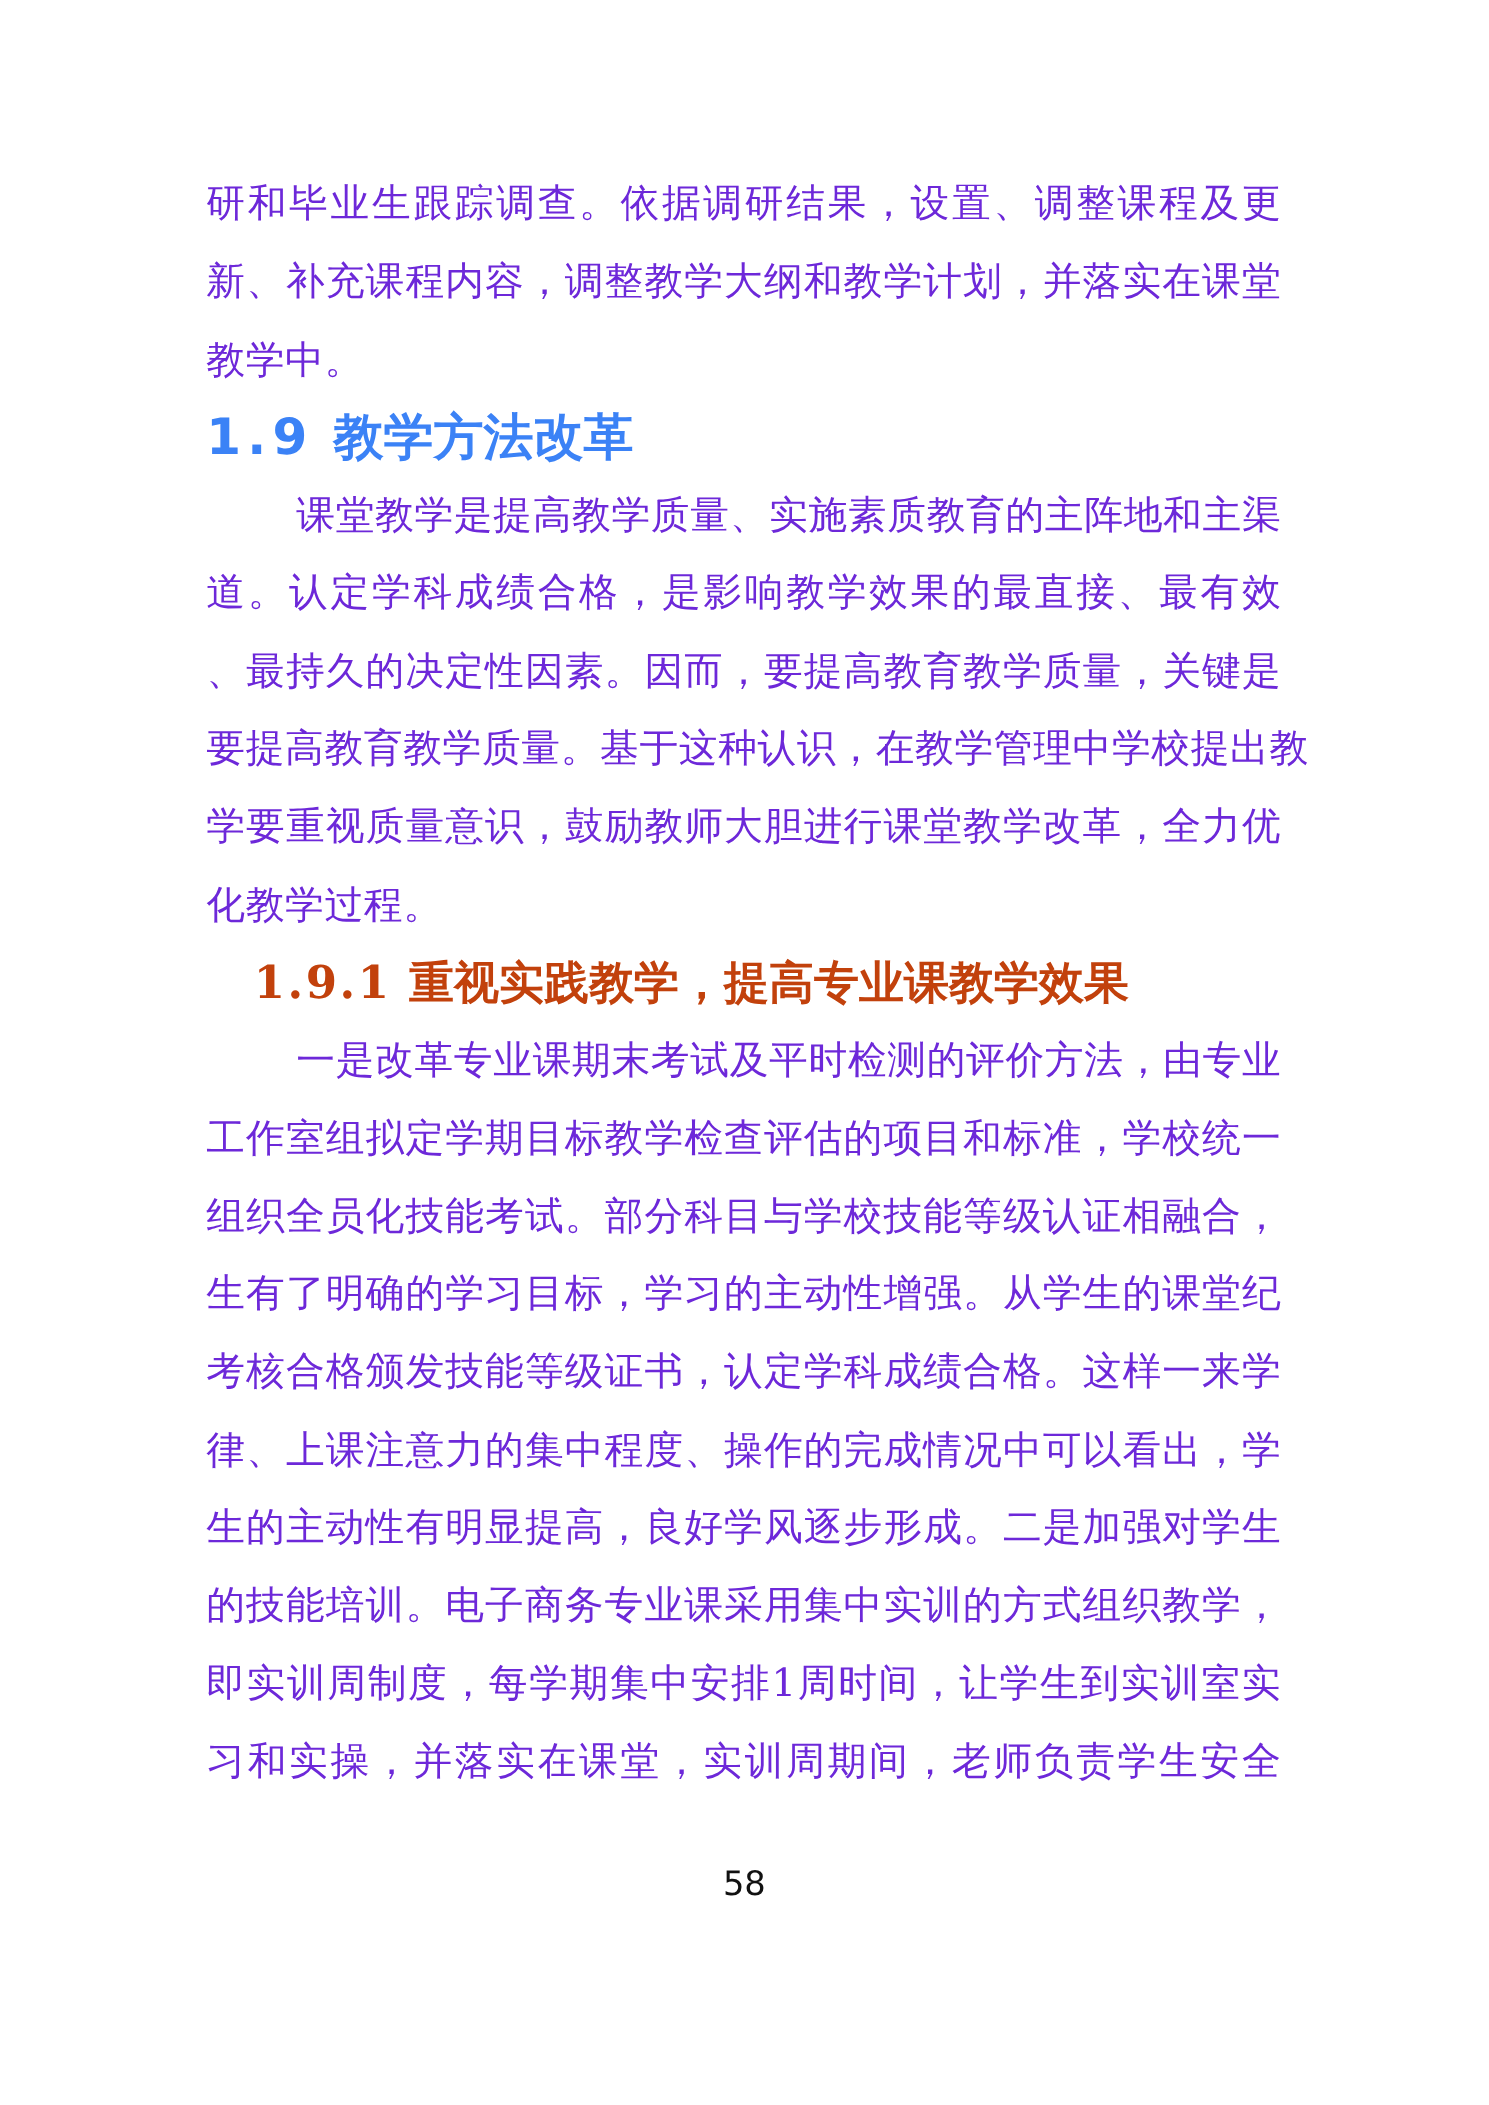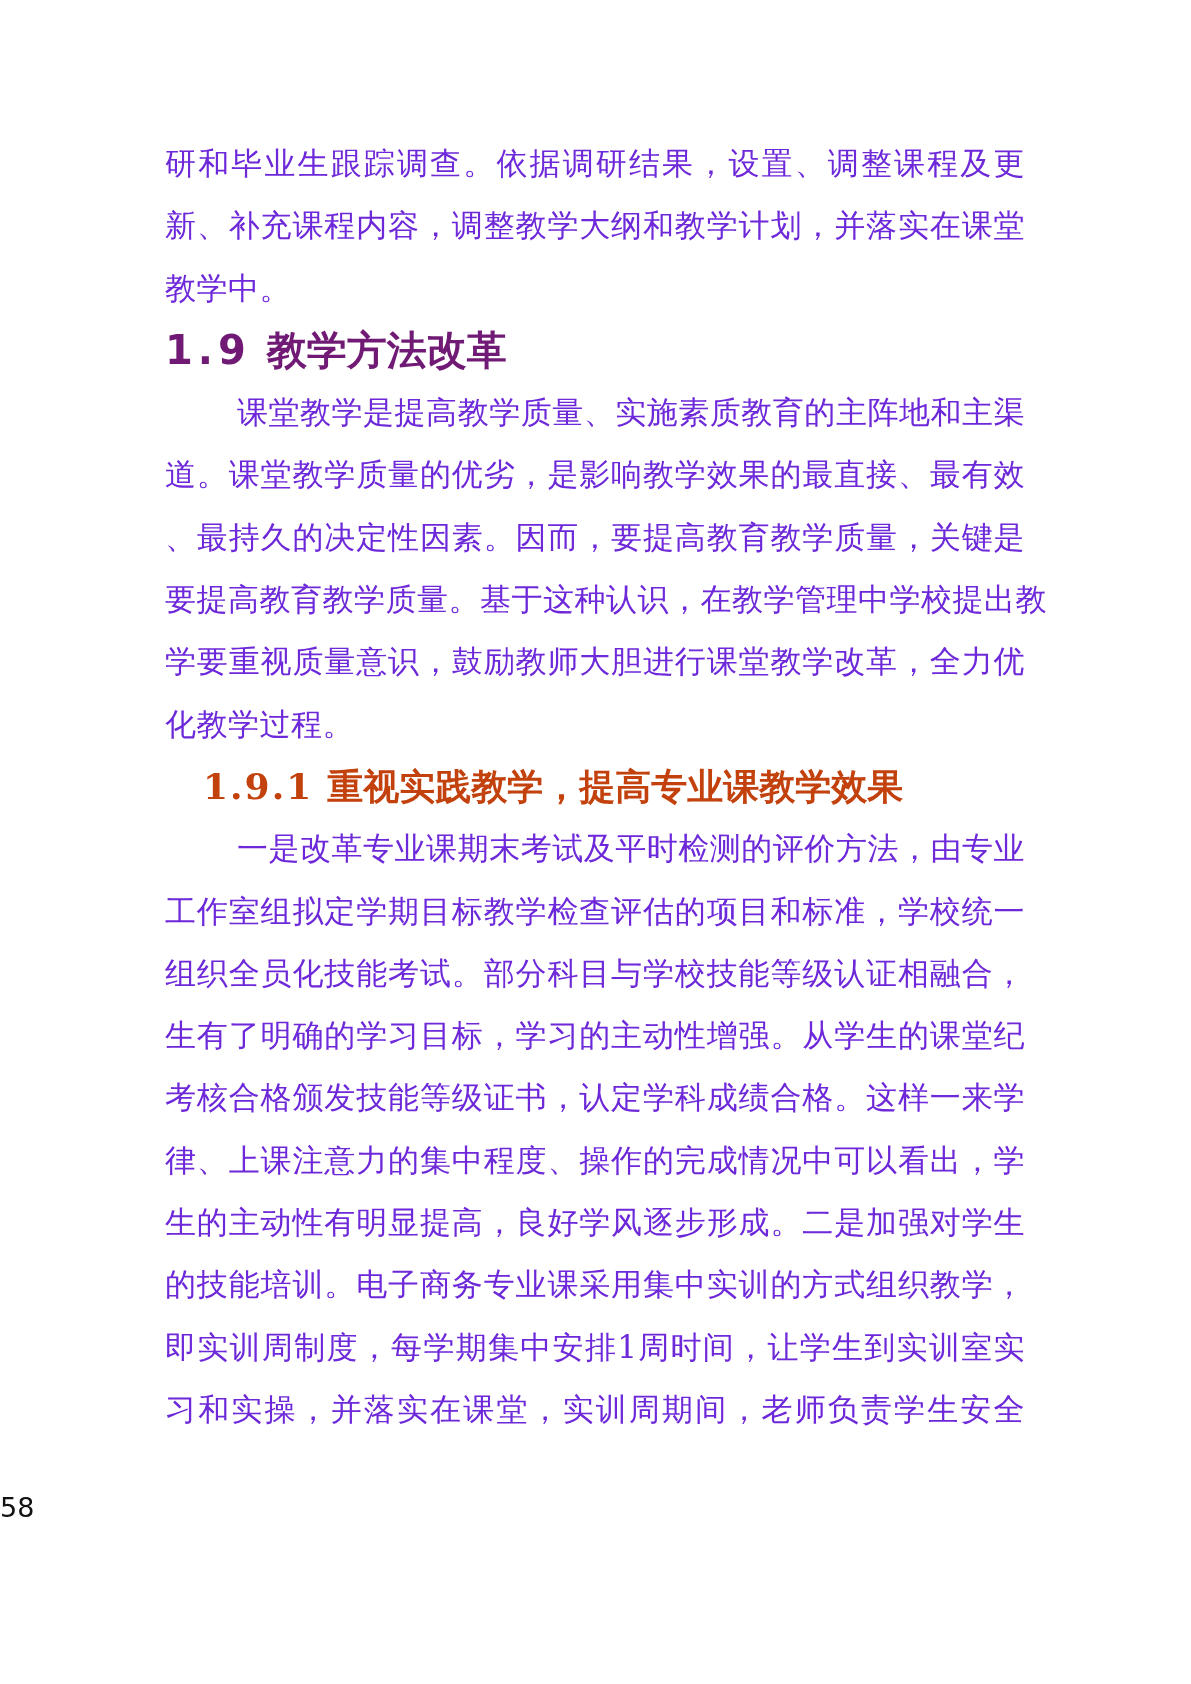--- a/index.html
+++ b/index.html
@@ -36,21 +36,21 @@
   }
   .line.indent {
     text-indent: 72px;
   }
   .heading {
     font-family: "DejaVu Sans", sans-serif;
     font-weight: 600;
     font-size: 40px;
     line-height: 62.3px;
     height: 62.3px;
-    color: #701a75;
+    color: #3b82f6;
     white-space: nowrap;
   }
   .heading .h-num {
     letter-spacing: 5px;
     margin-right: 16px;
   }
   .subheading {
     font-family: "DejaVu Serif", serif;
     font-weight: 700;
     font-size: 36px;
@@ -62,21 +62,21 @@
   }
   .subheading .h-num {
     letter-spacing: 2px;
     margin-right: 14px;
   }
   .footer {
     position: absolute;
     top: 1492px;
     left: 0;
     width: 100%;
-    text-align: left;
+    text-align: center;
     font-family: "DejaVu Sans", sans-serif;
     font-size: 27px;
     line-height: 32px;
     color: #111111;
   }
 </style>
 </head>
 <body>
 
 <div class="page">
@@ -87,21 +87,21 @@
       <div class="line">新、补充课程内容，调整教学大纲和教学计划，并落实在课堂</div>
       <div class="line last">教学中。</div>
     </div>
 
     <div class="heading">
       <span class="h-num">1.9</span><span class="h-title">教学方法改革</span>
     </div>
 
     <div class="para">
       <div class="line indent">课堂教学是提高教学质量、实施素质教育的主阵地和主渠</div>
-      <div class="line">道。课堂教学质量的优劣，是影响教学效果的最直接、最有效</div>
+      <div class="line">道。认定学科成绩合格，是影响教学效果的最直接、最有效</div>
       <div class="line">、最持久的决定性因素。因而，要提高教育教学质量，关键是</div>
       <div class="line">要提高教育教学质量。基于这种认识，在教学管理中学校提出教</div>
       <div class="line">学要重视质量意识，鼓励教师大胆进行课堂教学改革，全力优</div>
       <div class="line last">化教学过程。</div>
     </div>
 
     <div class="subheading">
       <span class="h-num">1.9.1</span><span class="h-title">重视实践教学，提高专业课教学效果</span>
     </div>
 

